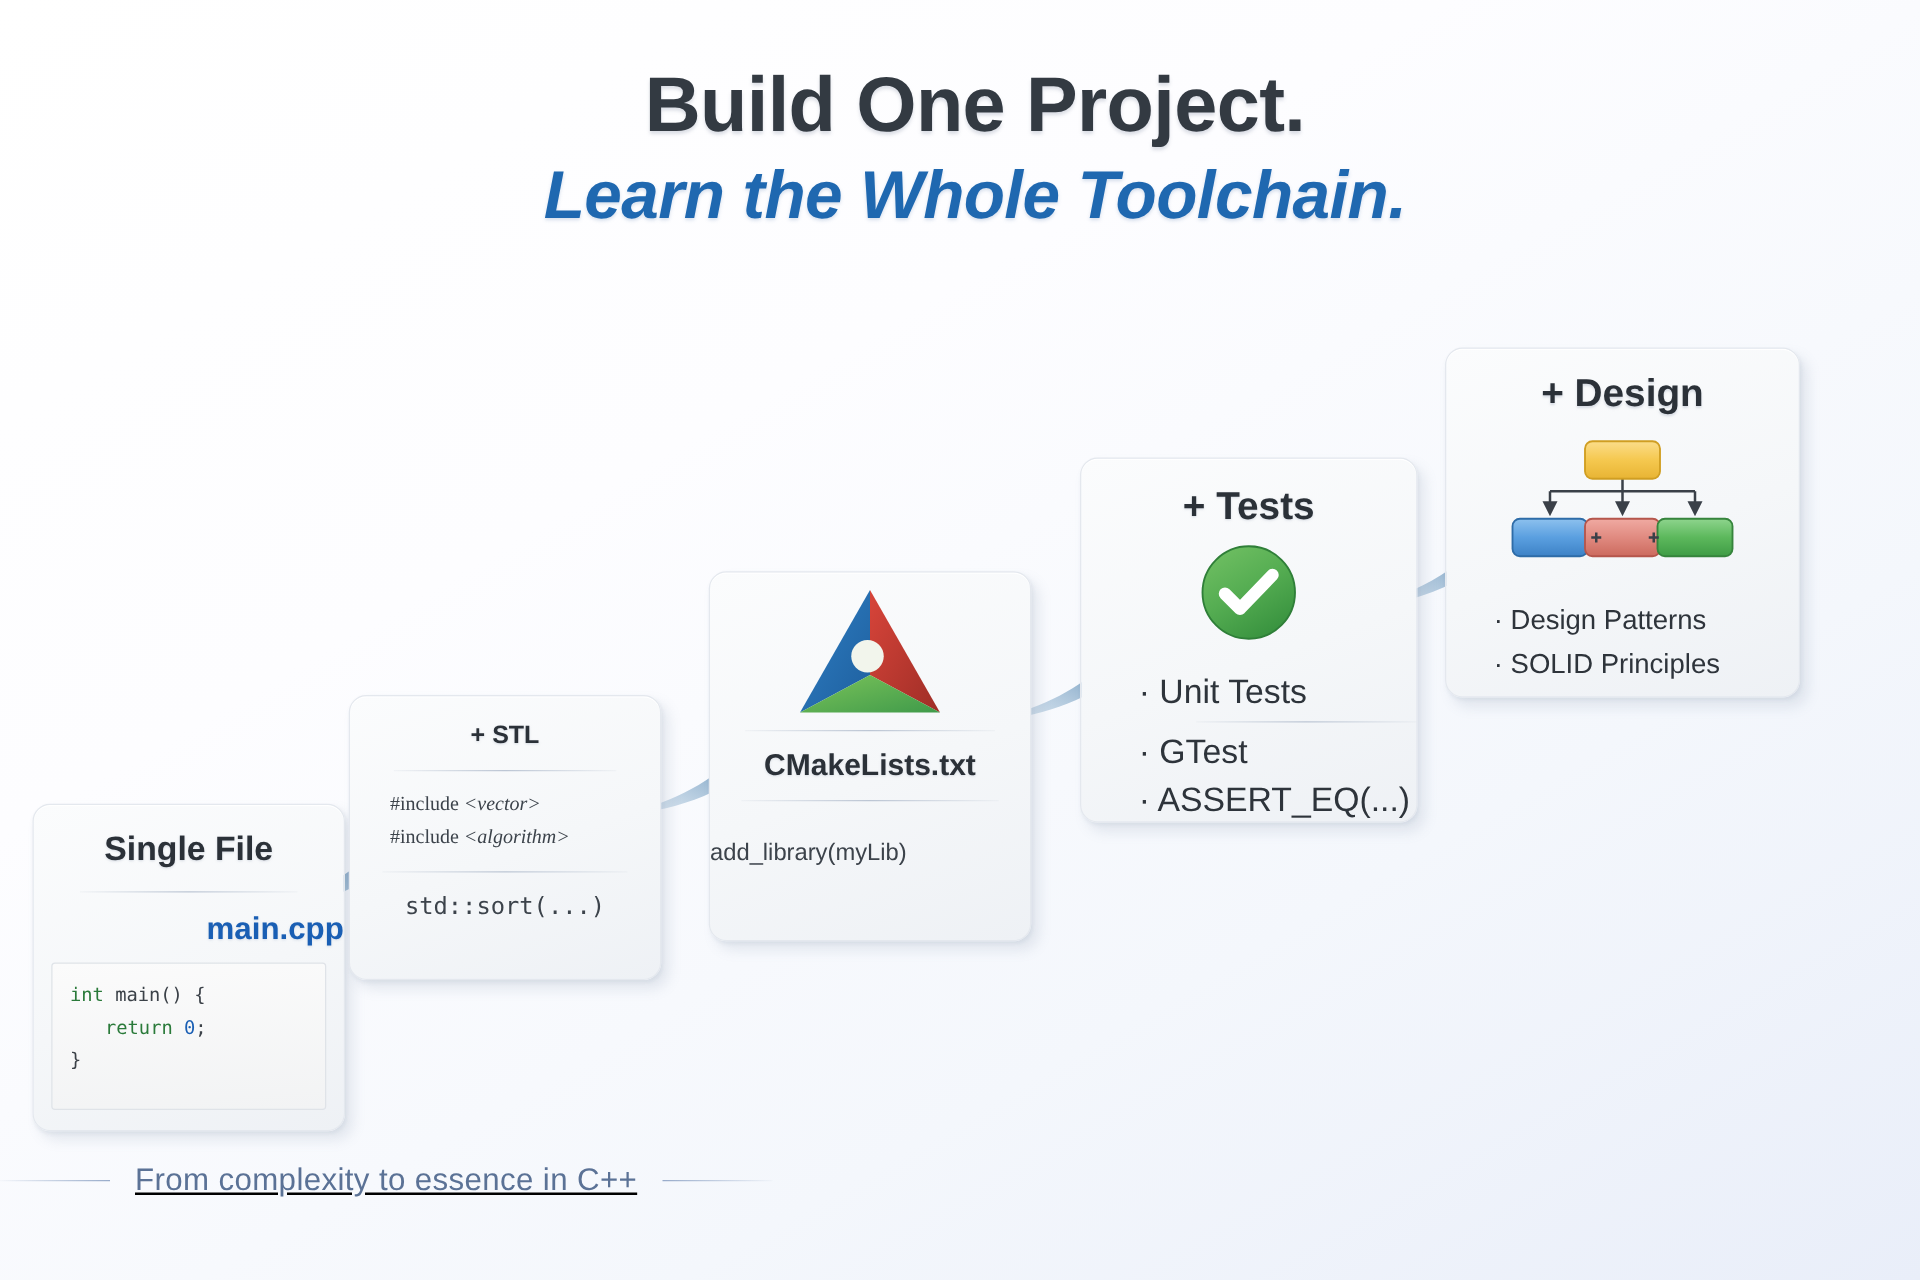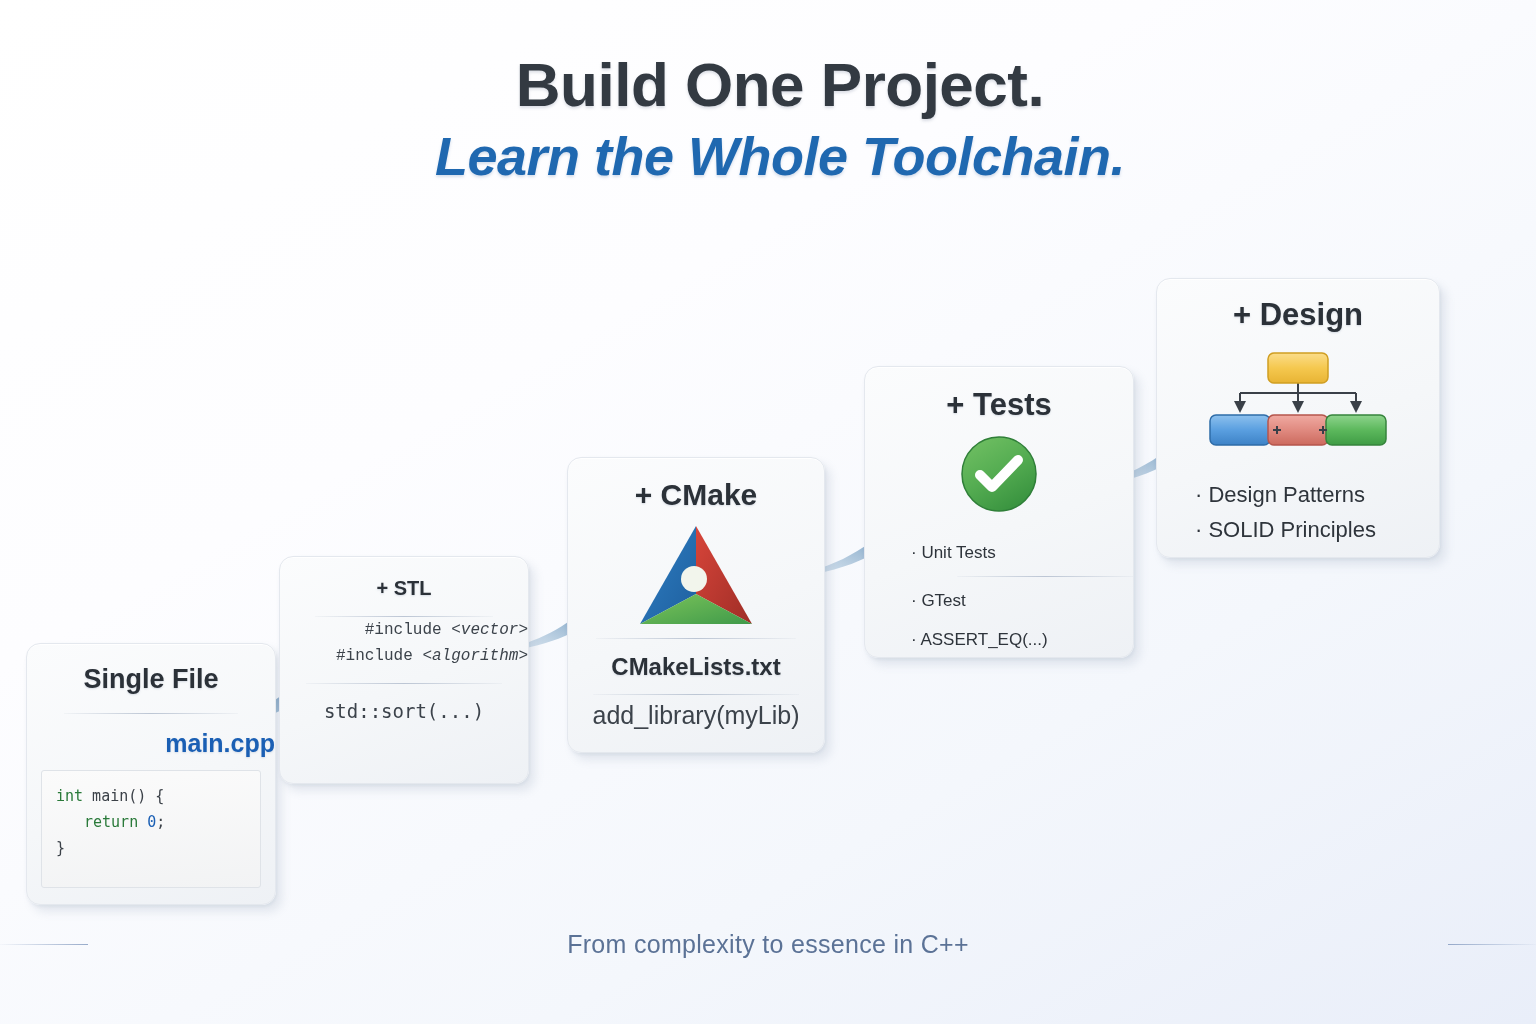--- a/index.html
+++ b/index.html
@@ -110,26 +110,26 @@
     top: 556px;
     width: 250px;
     height: 228px;
   }
   #card-stl .card-title {
     font-size: 20px;
     margin-top: 20px;
   }
   #card-stl .divider { width: 178px; margin-top: 16px; }
   .stl-includes {
+    margin-top: 14px;
     padding-left: 32px;
-    font-family: Liberation Mono, monospace;
+    font-family: Liberation Serif, serif;
     font-size: 16px;
     line-height: 26px;
     color: #3c434b;
-    text-align: right;
   }
   .stl-includes em { font-style: italic; }
   #card-stl .divider.second { width: 196px; margin-top: 14px; }
   .stl-call {
     margin-top: 16px;
     text-align: center;
     font-family: "DejaVu Sans Mono", monospace;
     font-size: 19px;
     color: #3c434b;
   }
@@ -153,42 +153,41 @@
   .cmake-file {
     margin-top: 14px;
     text-align: center;
     font-size: 24px;
     font-weight: bold;
     color: #2b3138;
     text-shadow: 0 1px 2px rgba(150,160,180,0.30);
   }
   #card-cmake .divider.second { width: 206px; margin-top: 13px; }
   .cmake-cmd {
-    margin-top: 6px;
-    text-align: center;
-    font-size: 25px;
+    margin-top: 31px;
+    font-size: 19px;
     color: #3c434b;
   }
 
   
   #card-tests {
     left: 864px;
     top: 366px;
     width: 270px;
     height: 292px;
   }
   #card-tests .card-title {
     font-size: 31px;
     margin-top: 20px;
   }
   .check-wrap { text-align: center; margin-top: 10px; }
   .bullets {
     margin-top: 14px;
     padding-left: 46px;
-    font-size: 17px;
+    font-size: 27px;
     color: #2e343b;
     line-height: 39px;
   }
   .bullets .b { display: block; white-space: nowrap; }
   #card-tests .divider.mid { width: 176px; margin: 4px 0 4px 46px; }
 
   
   #card-design {
     left: 1156px;
     top: 278px;
@@ -216,22 +215,23 @@
   }
 
   
   .footer {
     position: absolute;
     left: 0;
     top: 930px;
     width: 1536px;
     display: flex;
     align-items: center;
-    justify-content: space-between;
-    gap: 34px;
+    justify-content: flex-start;
+    gap: 20px;
+    text-decoration: underline;
   }
   .footer-line {
     width: 88px;
     height: 1px;
     background: linear-gradient(to right, rgba(150,170,200,0.05), rgba(120,145,185,0.75));
   }
   .footer-line.right {
     background: linear-gradient(to left, rgba(150,170,200,0.05), rgba(120,145,185,0.75));
   }
   .footer-text {
@@ -305,21 +305,20 @@
   <div class="divider"></div>
   <div class="stl-includes">
     <div><span>#include </span><em>&lt;vector&gt;</em></div>
     <div><span>#include </span><em>&lt;algorithm&gt;</em></div>
   </div>
   <div class="divider second"></div>
   <div class="stl-call">std::sort(...)</div>
 </div>
 
 <div class="card" id="card-cmake">
-  <div class="card-title">+ CMake</div>
   <svg class="cmake-logo" width="120" height="104" viewBox="0 0 120 104">
     <defs>
       <linearGradient id="cmBlue" x1="0" y1="0" x2="1" y2="1">
         <stop offset="0%" stop-color="#2f7fc4"></stop>
           <stop offset="100%" stop-color="#1e5f9e"></stop>
       </linearGradient>
       <linearGradient id="cmRed" x1="0" y1="0" x2="1" y2="1">
         <stop offset="0%" stop-color="#d8453a"></stop>
           <stop offset="100%" stop-color="#9e2d26"></stop>
       </linearGradient>

